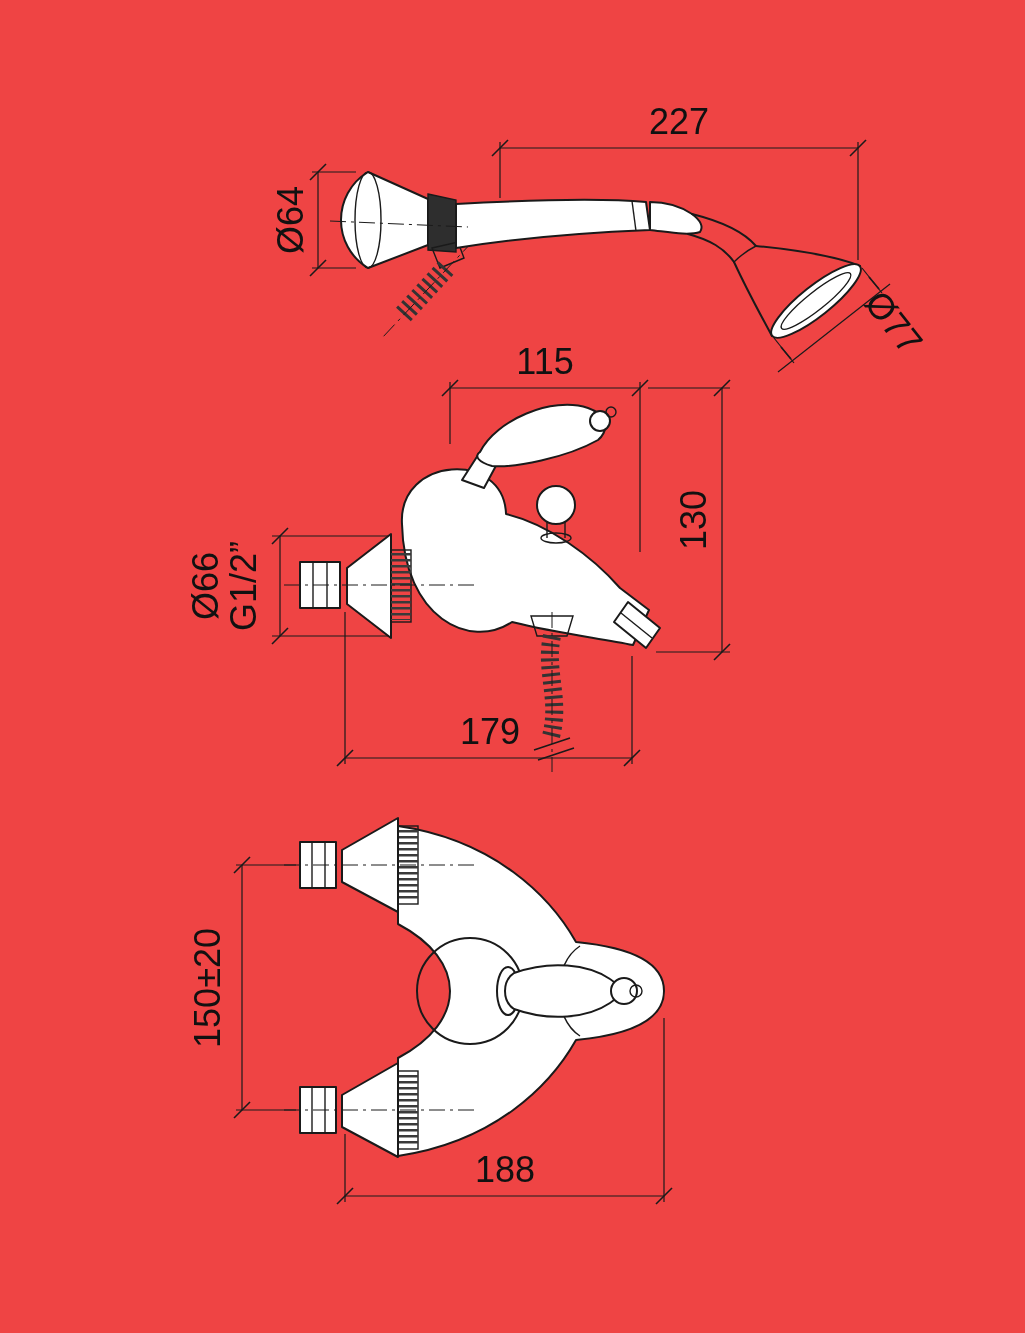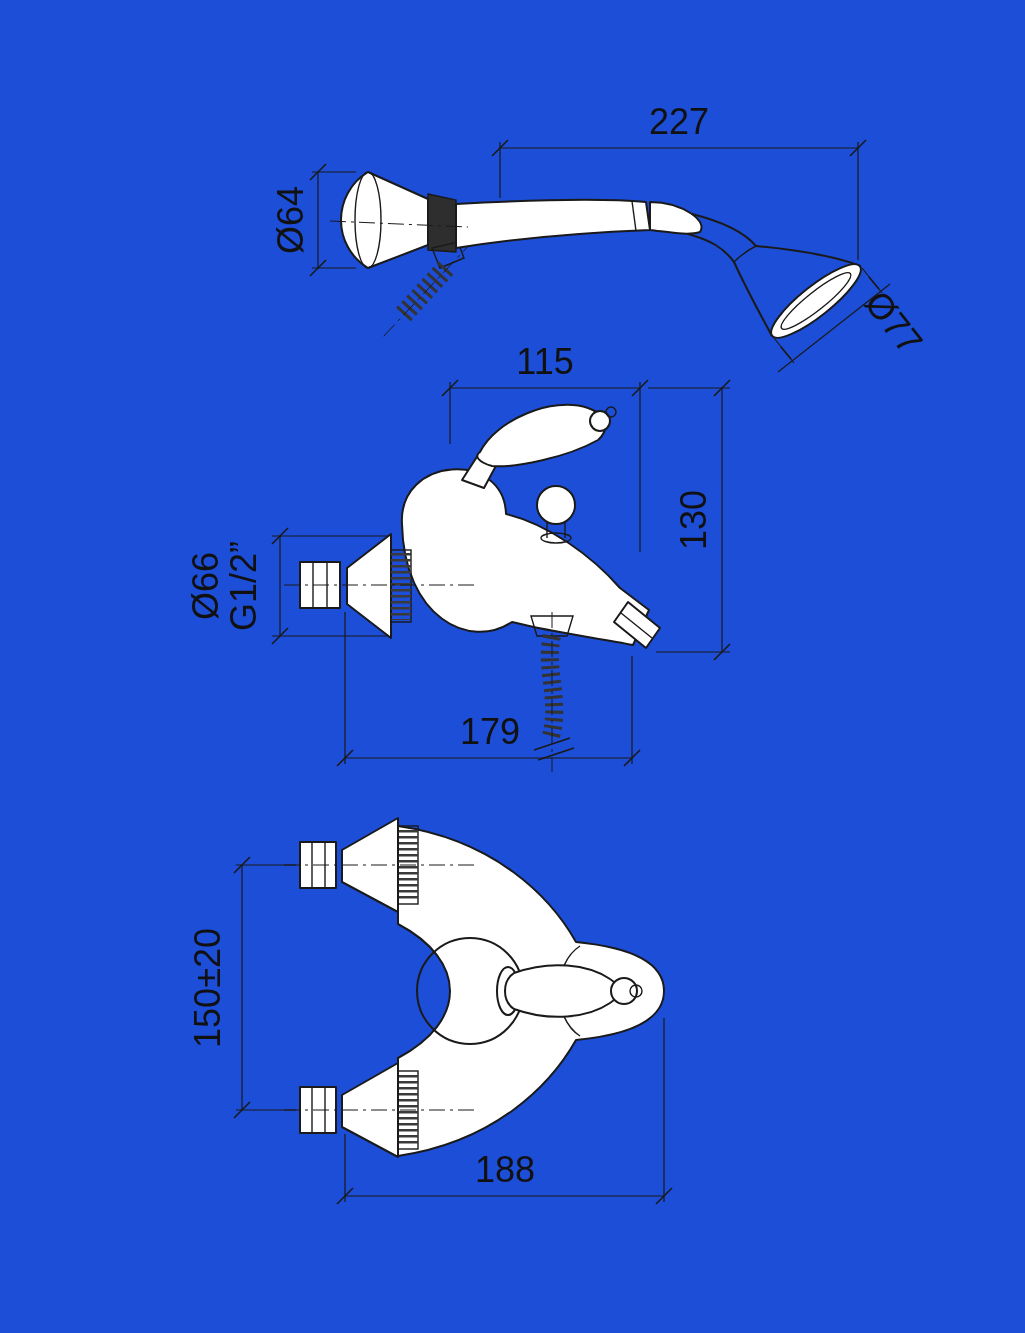--- a/index.html
+++ b/index.html
@@ -1,16 +1,16 @@
 <!DOCTYPE html>
 <html><head>
 <meta charset="utf-8">
 <style>
   html,body{margin:0;padding:0;background:#ffffff;}
-  .canvas{position:relative;width:1025px;height:1333px;background:#1d4ed8;overflow:hidden;}
+  .canvas{position:relative;width:1025px;height:1333px;background:#ef4444;overflow:hidden;}
   svg{display:block;}
   .out{stroke:#1a1a1a;stroke-width:2;fill:none;stroke-linejoin:round;stroke-linecap:round;}
   .fillw{fill:#ffffff;}
   .thin{stroke:#1a1a1a;stroke-width:1.4;fill:none;}
   .dim{stroke:#1a1a1a;stroke-width:1.2;fill:none;}
   .tick{stroke:#1a1a1a;stroke-width:1.6;}
   .cl{stroke:#1a1a1a;stroke-width:1;fill:none;stroke-dasharray:16 5 3 5;}
   .dimtext{font-family:"Liberation Sans","DejaVu Sans",sans-serif;font-size:36px;fill:#111111;}
 </style>
 </head>

